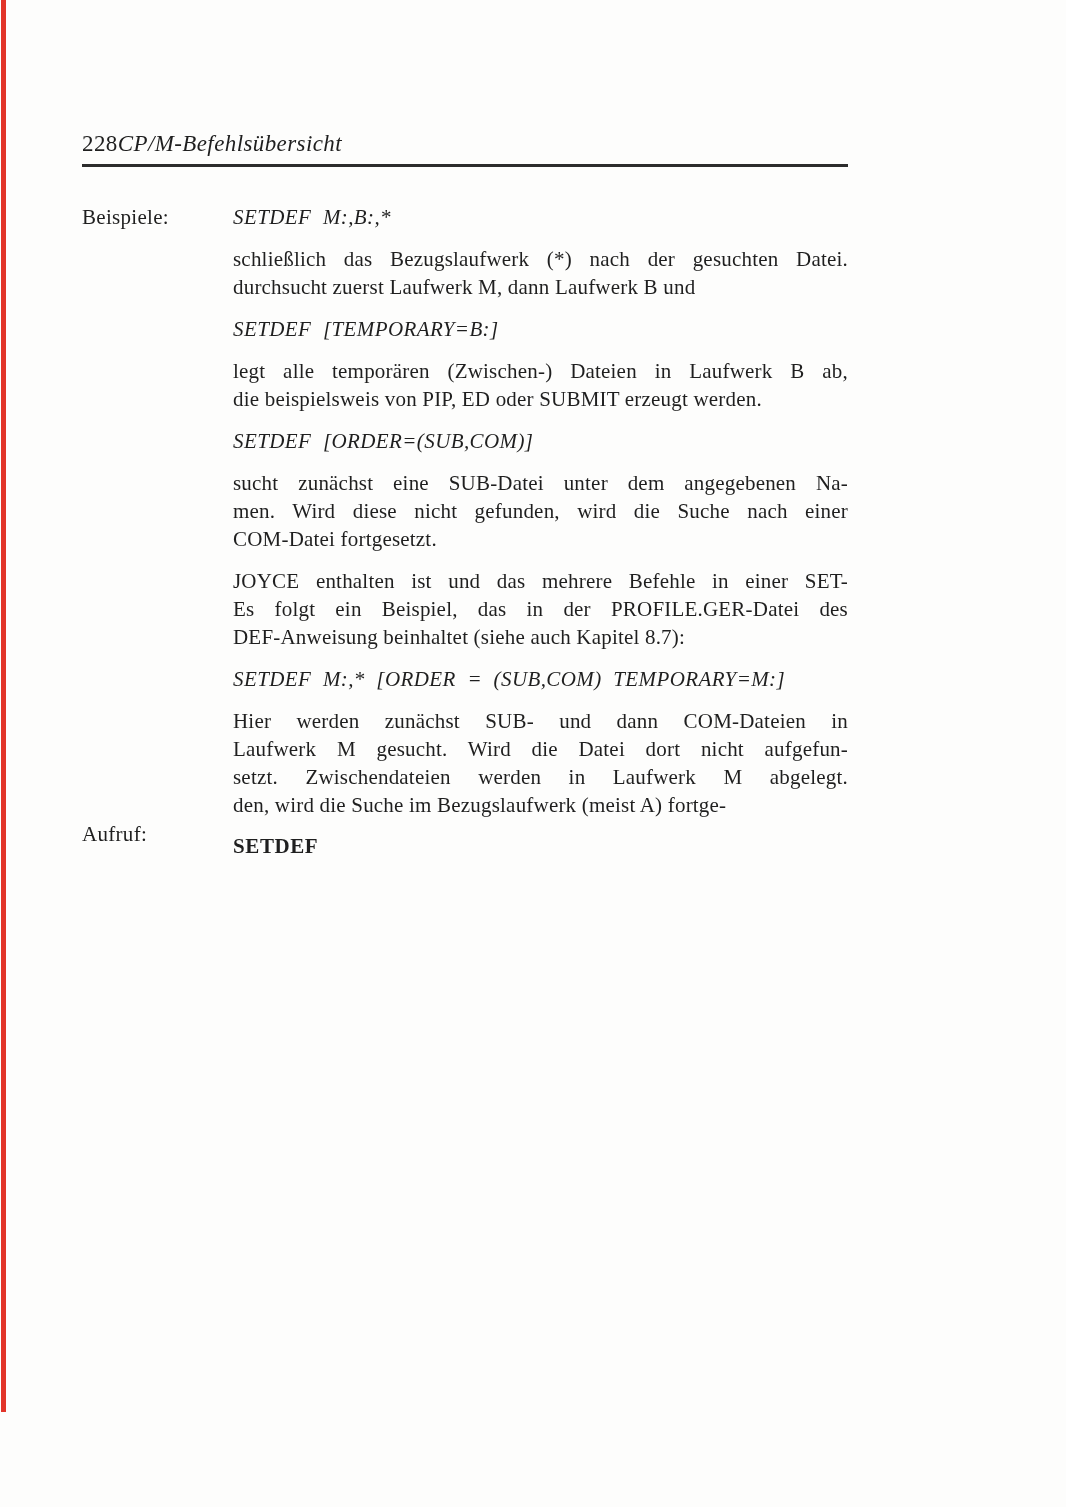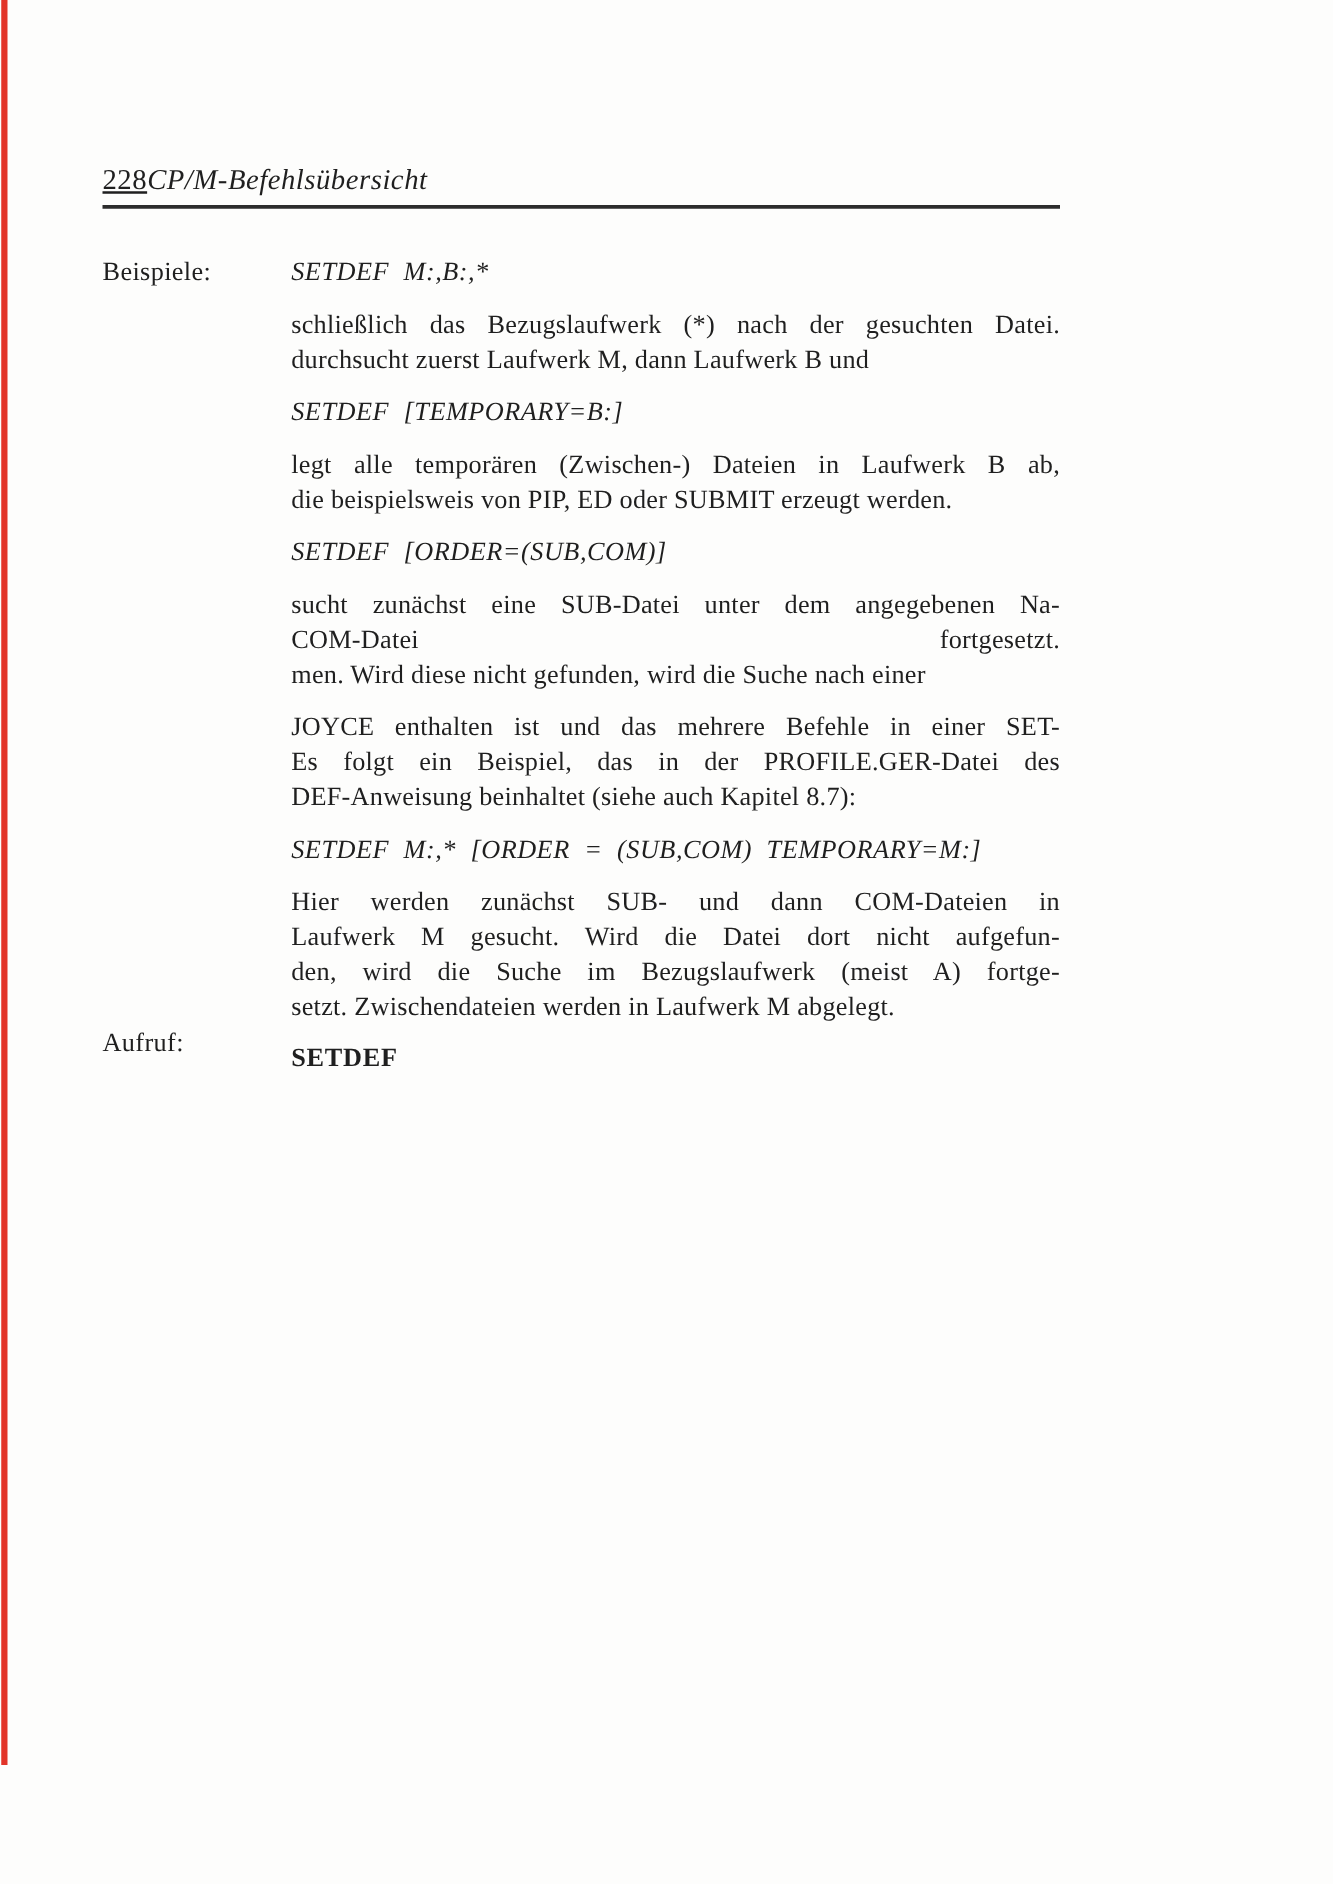--- a/index.html
+++ b/index.html
@@ -17,21 +17,21 @@
     position: absolute; left: 1px; top: 0;
     width: 5px; height: 1412px;
     background: var(--edge-red, #e23429);
   }
 
   .page-header {
     position: absolute; left: 82px; top: 131px;
     font-size: 23px; letter-spacing: 0.4px;
     white-space: nowrap;
   }
-  .page-number { font-style: normal; text-decoration: underline; }
+  .page-number { font-style: normal; }
   .page-title  { font-style: italic; }
 
   .header-rule {
     position: absolute; left: 82px; top: 164px;
     width: 766px; height: 3px;
     background: #2c2c2c;
   }
 
   .section {
     position: absolute; left: 82px;
@@ -92,34 +92,34 @@
         <div class="line">durchsucht zuerst Laufwerk M, dann Laufwerk B und</div>
       </div>
       <div class="code-line">SETDEF [TEMPORARY=B:]</div>
       <div class="para">
         <div class="line">legt alle temporären (Zwischen-) Dateien in Laufwerk B ab,</div>
         <div class="line">die beispielsweis von PIP, ED oder SUBMIT erzeugt werden.</div>
       </div>
       <div class="code-line">SETDEF [ORDER=(SUB,COM)]</div>
       <div class="para">
         <div class="line">sucht zunächst eine SUB-Datei unter dem angegebenen Na-</div>
+        <div class="line">men. Wird diese nicht gefunden, wird die Suche nach einer</div>
         <div class="line">COM-Datei fortgesetzt.</div>
-        <div class="line">men. Wird diese nicht gefunden, wird die Suche nach einer</div>
       </div>
       <div class="para">
         <div class="line">JOYCE enthalten ist und das mehrere Befehle in einer SET-</div>
         <div class="line">Es folgt ein Beispiel, das in der PROFILE.GER-Datei des</div>
         <div class="line">DEF-Anweisung beinhaltet (siehe auch Kapitel 8.7):</div>
       </div>
       <div class="code-line">SETDEF M:,* [ORDER = (SUB,COM) TEMPORARY=M:]</div>
       <div class="para">
         <div class="line">Hier werden zunächst SUB- und dann COM-Dateien in</div>
         <div class="line">Laufwerk M gesucht. Wird die Datei dort nicht aufgefun-</div>
+        <div class="line">setzt. Zwischendateien werden in Laufwerk M abgelegt.</div>
         <div class="line">den, wird die Suche im Bezugslaufwerk (meist A) fortge-</div>
-        <div class="line">setzt. Zwischendateien werden in Laufwerk M abgelegt.</div>
       </div>
     </div>
 </div>
 
 <div class="section" id="section-1">
   <div class="section-label">Aufruf:</div>
   <div class="section-content">
       <div class="command-line">SETDEF</div>
     </div>
 </div>

